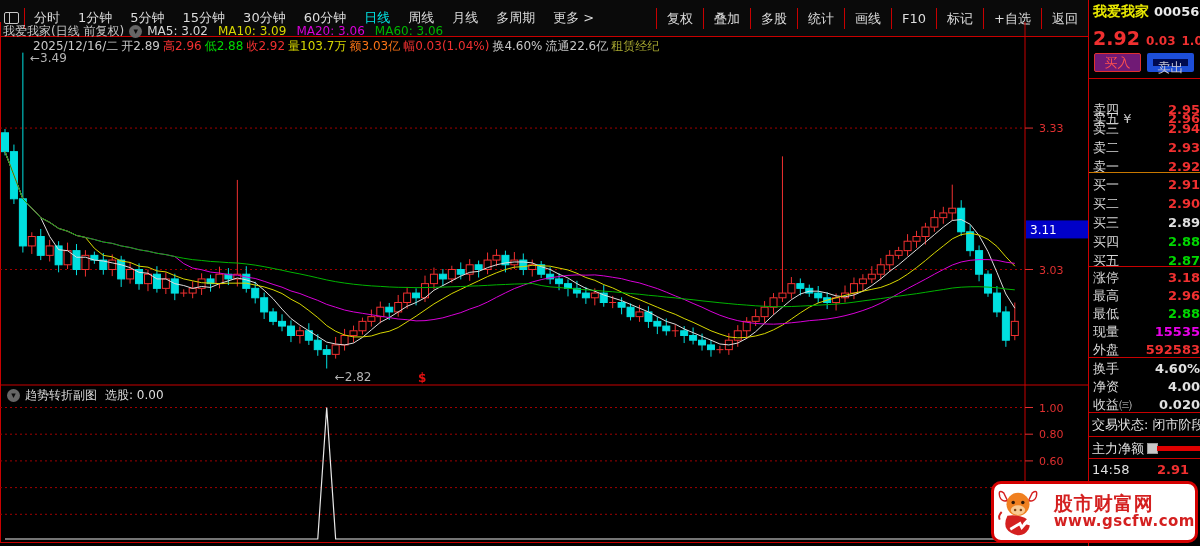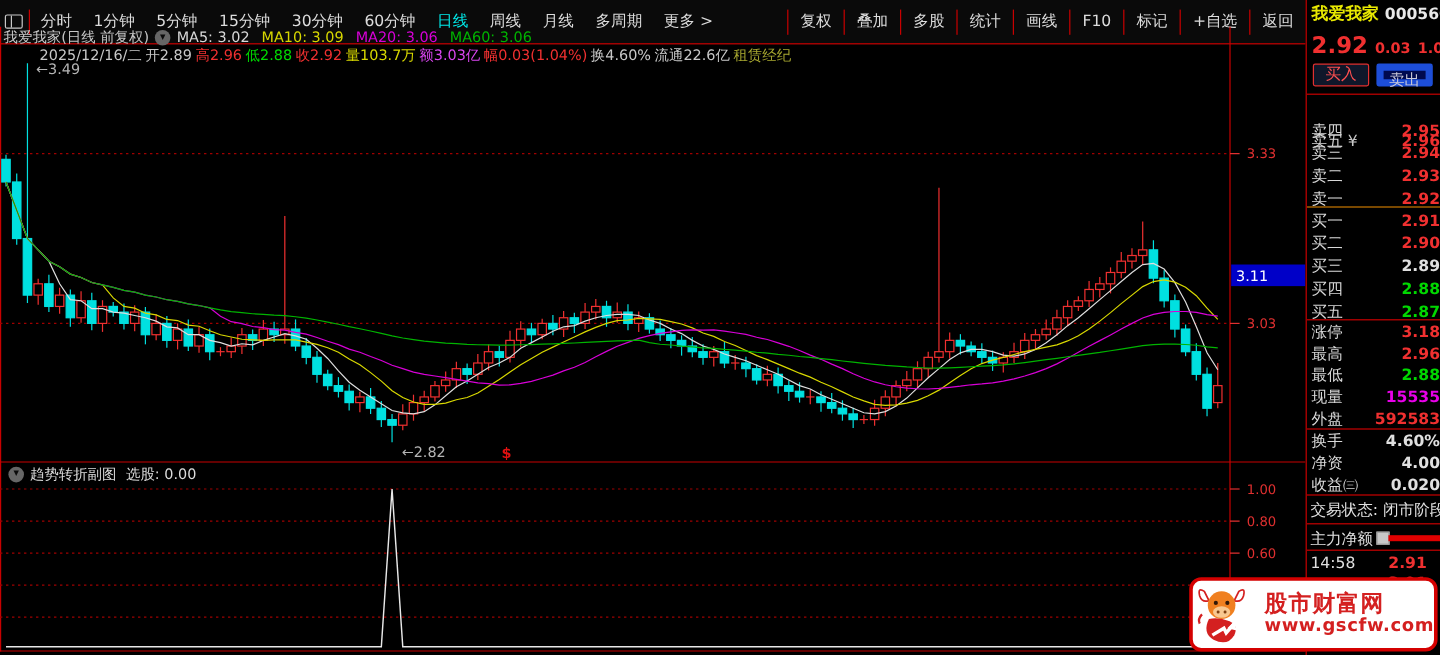--- a/index.html
+++ b/index.html
@@ -49,21 +49,21 @@
   .prow { position:absolute; left:0; width:112px; height:18px; line-height:18px; white-space:nowrap; }
   .prow .lab { position:absolute; left:4px; color:#d8d8d8; }
   .prow .val { position:absolute; right:1px; font-weight:bold; }
   .psep { position:absolute; left:0; width:112px; height:1px; background:#c80000; }
   #p-name { position:absolute; left:4px; top:3px; font-size:14px; font-weight:bold; color:#e8e800; white-space:nowrap; }
   #p-name .code { color:#e8e8e8; font-weight:bold; font-size:13px; margin-left:5px; }
   #p-price { position:absolute; left:4px; top:27px; color:#f03030; font-weight:bold; font-size:19px; white-space:nowrap; }
   #p-price .chg { font-size:12px; margin-left:6px; }
   .pbtn { position:absolute; top:53px; width:47px; height:19px; line-height:17px; text-align:center;
           font-size:13px; border-radius:2px; cursor:pointer; }
-  #btn-buy  { left:5px;  border:1px solid #e03030; color:#ff5050; background:#0f172a; }
+  #btn-buy  { left:5px;  border:1px solid #e03030; color:#ff5050; background:#701a75; }
   #btn-sell { left:58px; border:6px solid #1d4ed8; color:#c8c8d8; background:#000a50; }
   .c-red { color:#f03030; } .c-green { color:#00d800; } .c-white { color:#e0e0e0; }
   .c-magenta { color:#e800e8; }
   #p-status { position:absolute; left:3px; top:416px; color:#e0e0e0; font-size:13px; white-space:nowrap; }
   #p-main-net { position:absolute; left:3px; top:440px; color:#e0e0e0; font-size:13px; white-space:nowrap; }
   .doc-icon { display:inline-block; width:11px; height:11px; border:1px solid #9a9a9a; background:#c8c8c8;
               vertical-align:-1px; margin-left:3px; }
   #net-bar { position:absolute; left:68px; top:446px; width:44px; height:5px; background:#e00000; }
   .tickrow { position:absolute; left:0; width:112px; height:17px; line-height:17px; font-size:13px; }
   .tickrow .t { position:absolute; left:3px; color:#e0e0e0; }
@@ -120,21 +120,21 @@
     <span class="mini-win"></span>
   </div>
 
   <div id="info-bar">
       <span style="color: rgb(200, 200, 200);">2025/12/16/二</span>
       <span style="color: rgb(200, 200, 200);">开2.89</span>
       <span style="color: rgb(240, 48, 48);">高2.96</span>
       <span style="color: rgb(0, 216, 0);">低2.88</span>
       <span style="color: rgb(240, 48, 48);">收2.92</span>
       <span style="color: rgb(216, 216, 0);">量103.7万</span>
-      <span style="color: #d946ef;">额3.03亿</span>
+      <span style="color: #f97316;">额3.03亿</span>
       <span style="color: rgb(240, 48, 48);">幅0.03(1.04%)</span>
       <span style="color: rgb(200, 200, 200);">换4.60%</span>
       <span style="color: rgb(200, 200, 200);">流通22.6亿</span>
       <span style="color: rgb(168, 168, 48);">租赁经纪</span>
     </div>
 
   <div id="sub-header">
     <span class="circ-icon">▾</span>
     <span>趋势转折副图</span>
     <span class="val">选股: 0.00</span>

